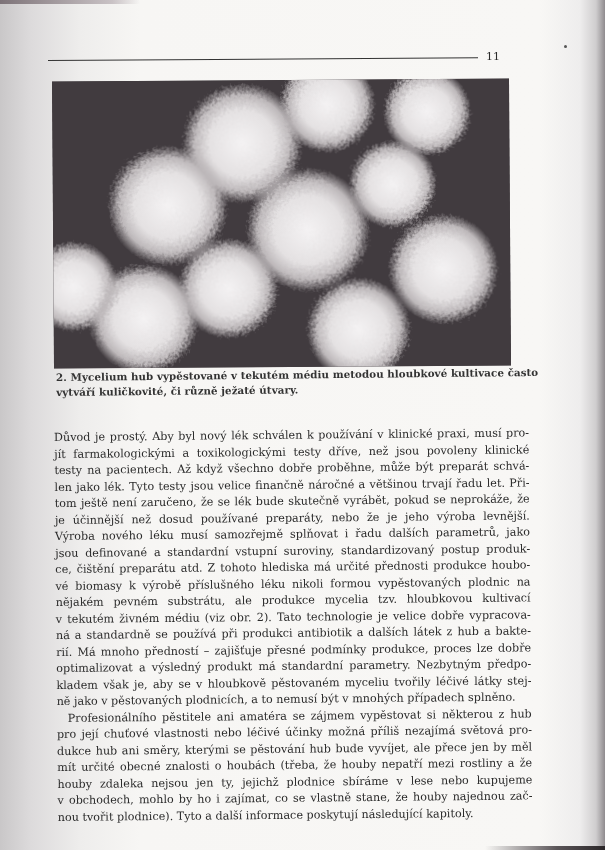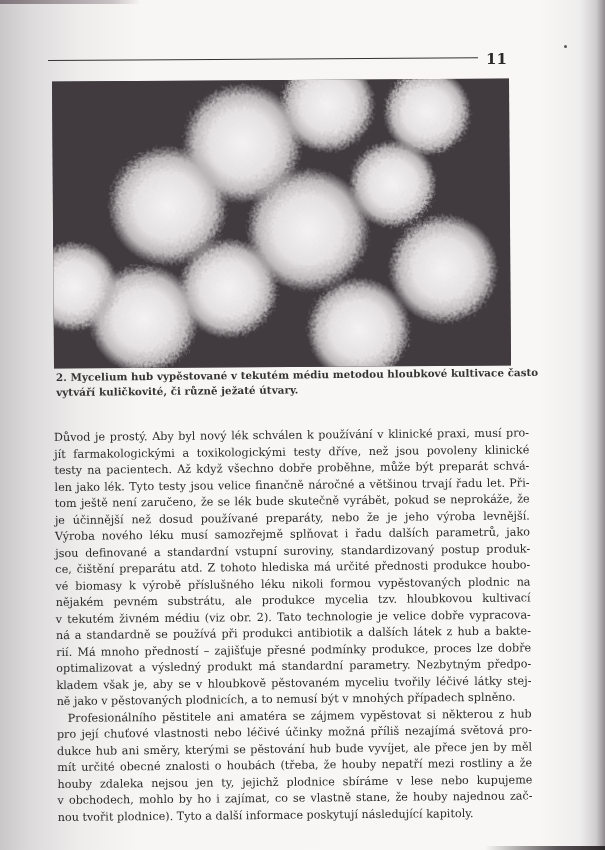--- a/index.html
+++ b/index.html
@@ -24,21 +24,21 @@
     }
     .dot { position: absolute; left: 564px; top: 45px; width: 3px; height: 3px; background: #555; border-radius: 50%; }
 
     .header-rule {
       position: absolute; left: 48px; top: 60px; width: 430px; height: 0;
       border-top: 1.5px solid #333;
       transform: rotate(-0.35deg); transform-origin: left center;
     }
     .page-number {
       position: absolute; left: 486px; top: 50px;
-      font-size: 15px; font-weight: bold; color: #2a2a2a;
+      font-size: 11px; font-weight: normal; color: #2a2a2a;
     }
 
     .figure {
       position: absolute; left: 53px; top: 80px; width: 457px; height: 287px;
       transform: rotate(-0.4deg);
       background: #3f3a3e;
       overflow: hidden;
     }
     .figure svg { display: block; width: 100%; height: 100%; }
 

